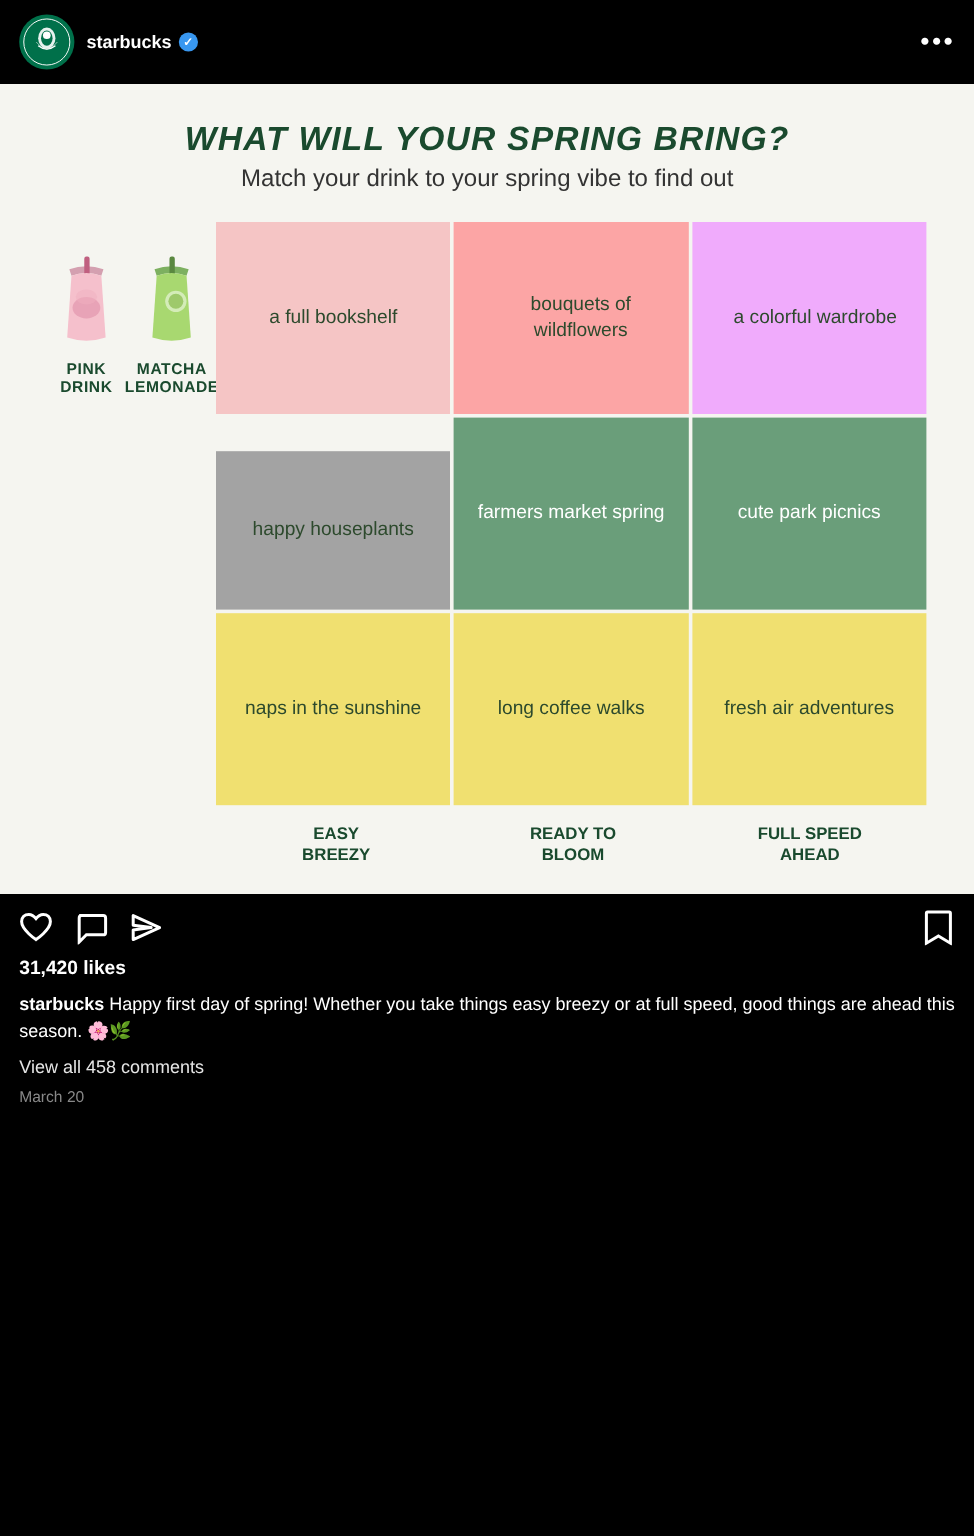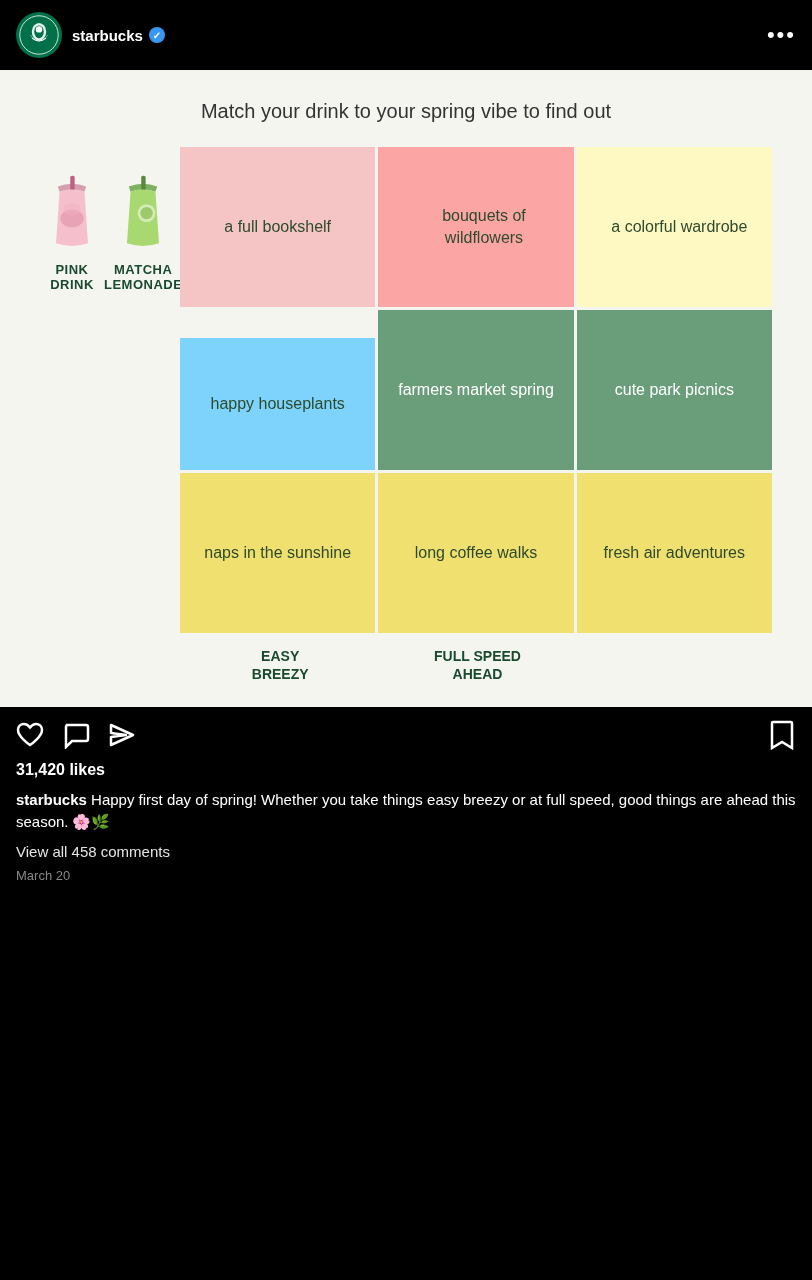--- a/index.html
+++ b/index.html
@@ -143,22 +143,22 @@
       text-align: center;
       padding: 12px;
       font-size: 16px;
       color: #2d4a2d;
       font-weight: 400;
       line-height: 1.35;
     }
     
     .row-1-col-1 { background: #f5c5c5; }
     .row-1-col-2 { background: #fca5a5; padding-left: 28px; }
-    .row-1-col-3 { background: #fef9c3; padding-left: 22px; }
-    .row-2-col-1 { background: #7dd3fc; margin-top: 28px; }
+    .row-1-col-3 { background: #f0abfc; padding-left: 22px; }
+    .row-2-col-1 { background: #a3a3a3; margin-top: 28px; }
     .row-2-col-2 { background: #6a9e7a; color: #fff; }
     .row-2-col-3 { background: #6a9e7a; color: #fff; }
     .row-3-col-1 { background: #f0e070; }
     .row-3-col-2 { background: #f0e070; }
     .row-3-col-3 { background: #f0e070; }
 
     
     .column-labels {
       display: grid;
       grid-template-columns: 140px 1fr 1fr 1fr;
@@ -247,20 +247,21 @@
       <div class="username-row">
         <span class="username">starbucks</span>
         <div class="verified-badge"></div>
       </div>
     </div>
   </div>
   <div class="three-dots">•••</div>
 </div>
 
 <div class="post-image">
+  <h1 class="post-title">WHAT WILL YOUR SPRING BRING?</h1>
   <p class="post-subtitle">Match your drink to your spring vibe to find out</p>
 
   <div class="grid-wrapper">
 
     <div class="drinks-column">
 
       <div class="drink-item pink-row">
         <svg class="drink-cup" viewBox="0 0 64 90" xmlns="http://www.w3.org/2000/svg">
 
           <path d="M16 14 Q32 8 48 14 L46 20 Q32 15 18 20 Z" fill="#d4a0b0"></path>
@@ -340,20 +341,23 @@
         <span>fresh air adventures</span>
       </div>
 
     </div>
   </div>
 
   <div class="column-labels">
     <div class="col-label-spacer"></div>
     <div class="col-label">
       <span>EASY<br>BREEZY</span>
+    </div>
+    <div class="col-label">
+      <span>READY TO<br>BLOOM</span>
     </div>
     <div class="col-label">
       <span>FULL SPEED<br>AHEAD</span>
     </div>
   </div>
 
 </div>
 
 <div class="action-bar">
   <div class="action-icons-left">

